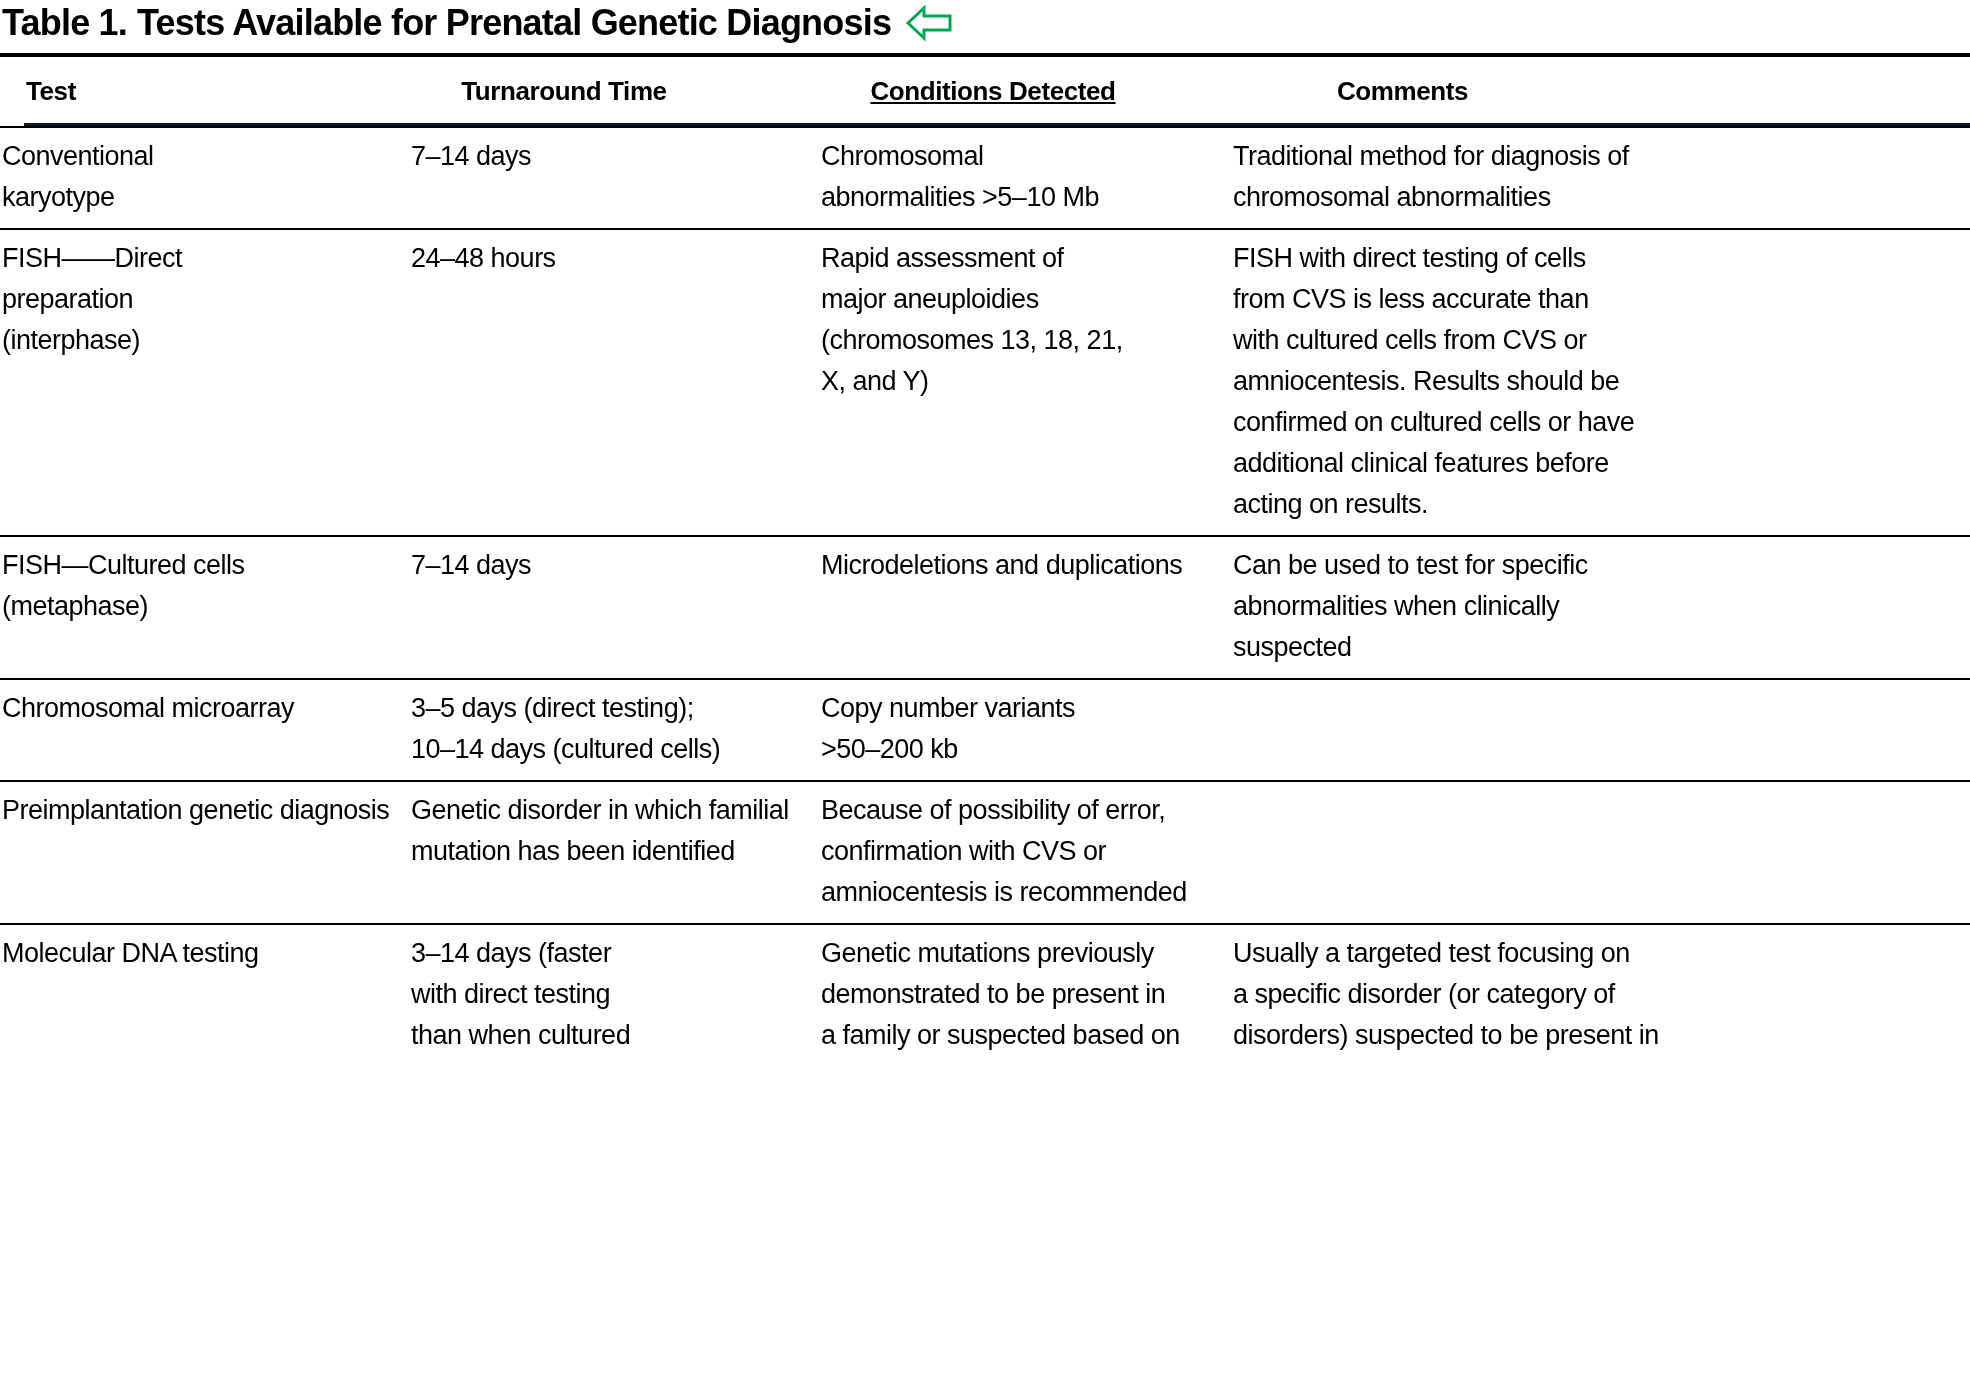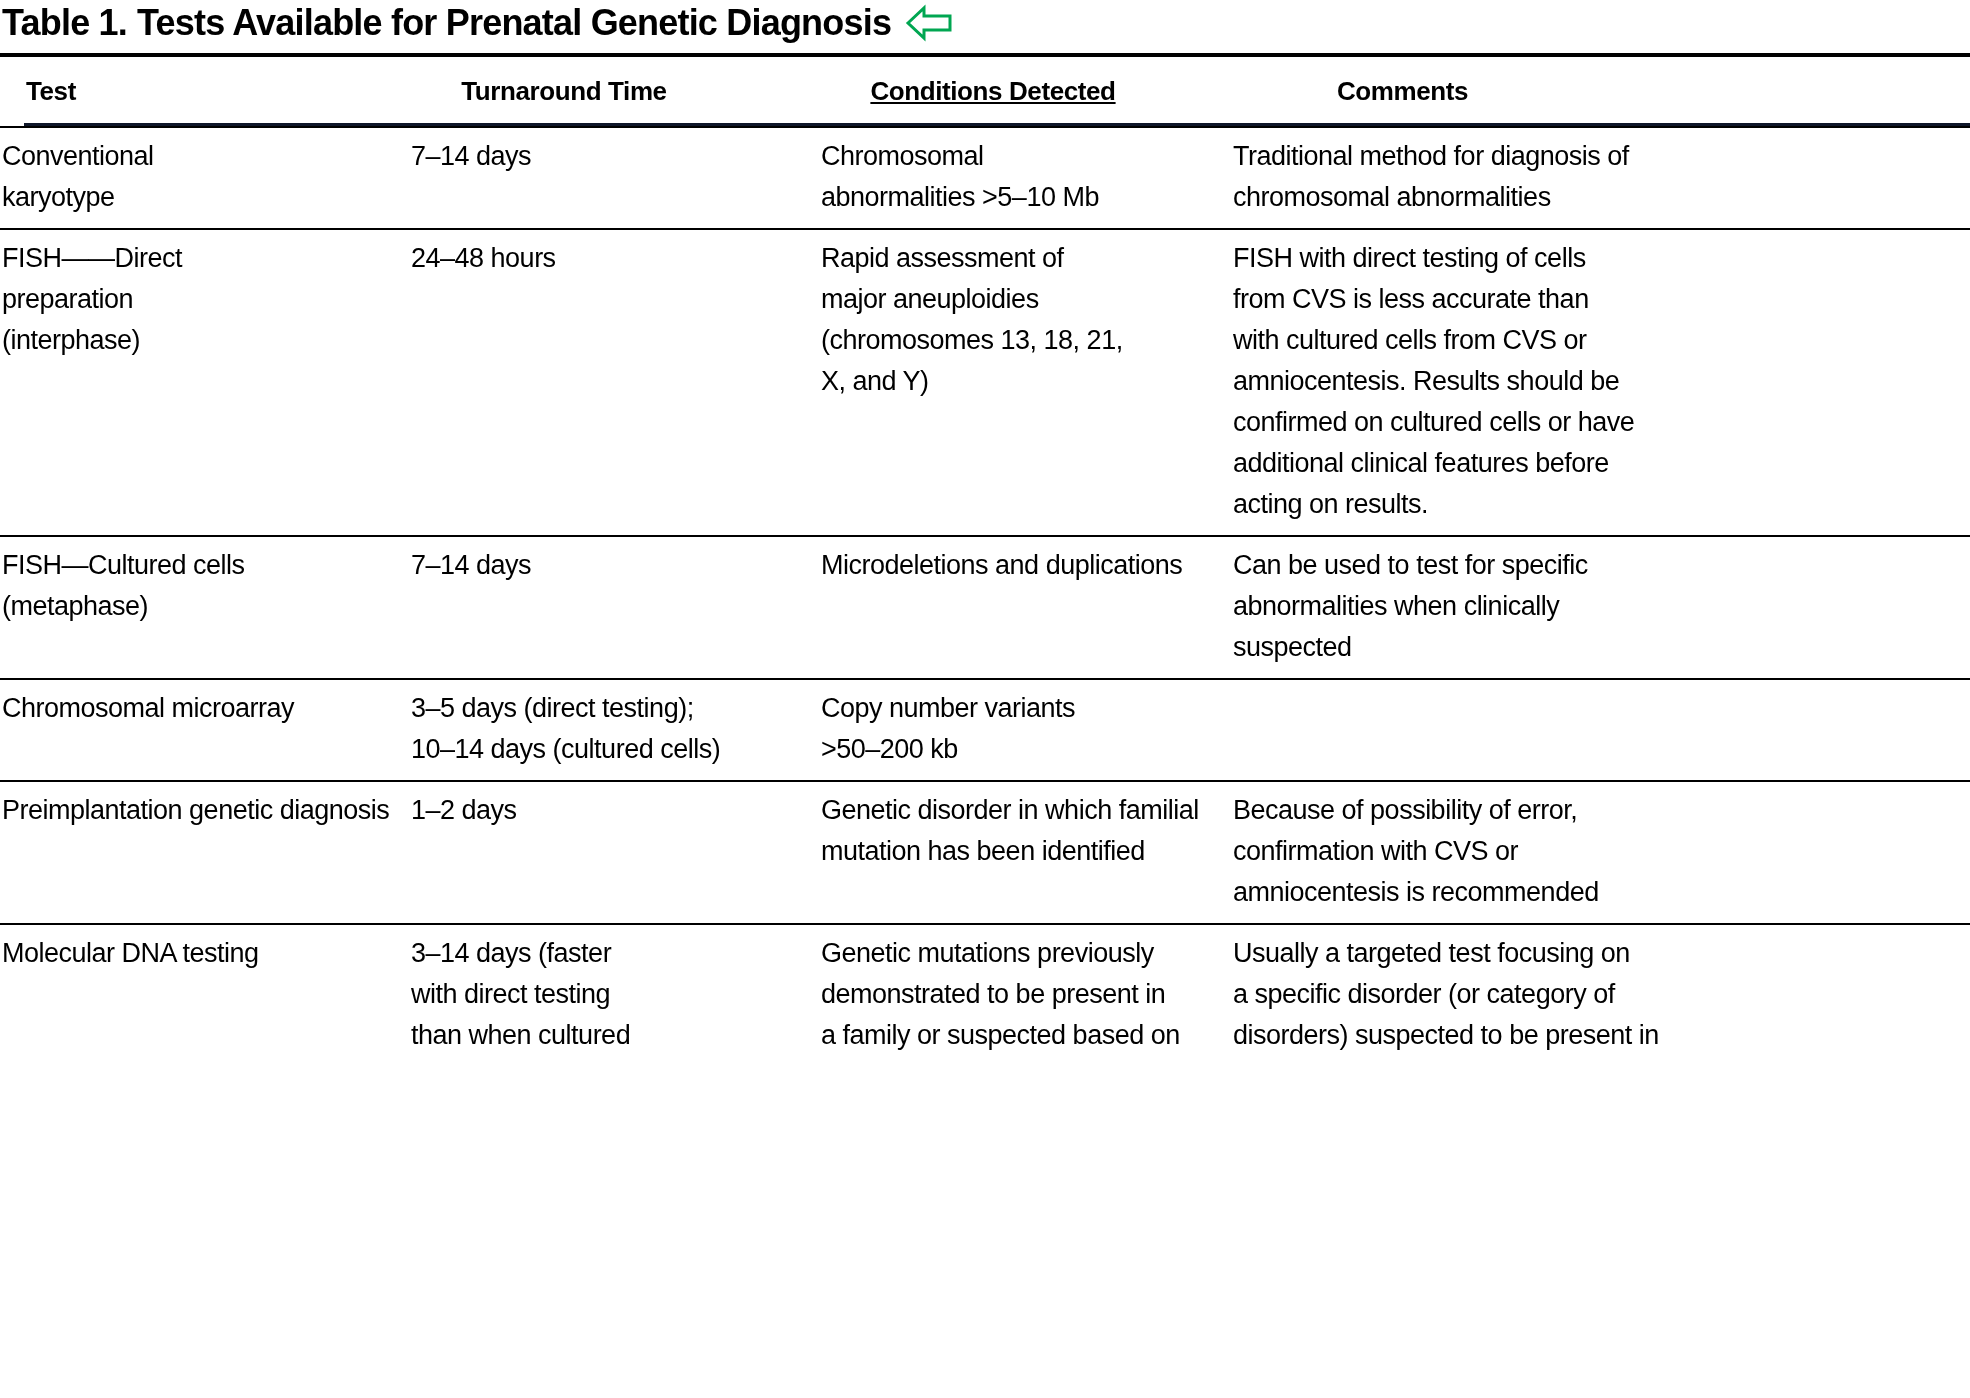--- a/index.html
+++ b/index.html
@@ -143,21 +143,20 @@
   <div class="grid body-row">
     <div class="cell">Chromosomal microarray</div>
     <div class="cell">3–5 days (direct testing);
 10–14 days (cultured cells)</div>
     <div class="cell">Copy number variants
 &gt;50–200 kb</div>
   </div>
 
   <div class="grid body-row">
     <div class="cell">Preimplantation genetic diagnosis</div>
-    <div class="cell">1–2 days</div>
     <div class="cell">Genetic disorder in which familial
 mutation has been identified</div>
     <div class="cell">Because of possibility of error,
 confirmation with CVS or
 amniocentesis is recommended</div>
   </div>
 
   <div class="grid body-row">
     <div class="cell">Molecular DNA testing</div>
     <div class="cell">3–14 days (faster

